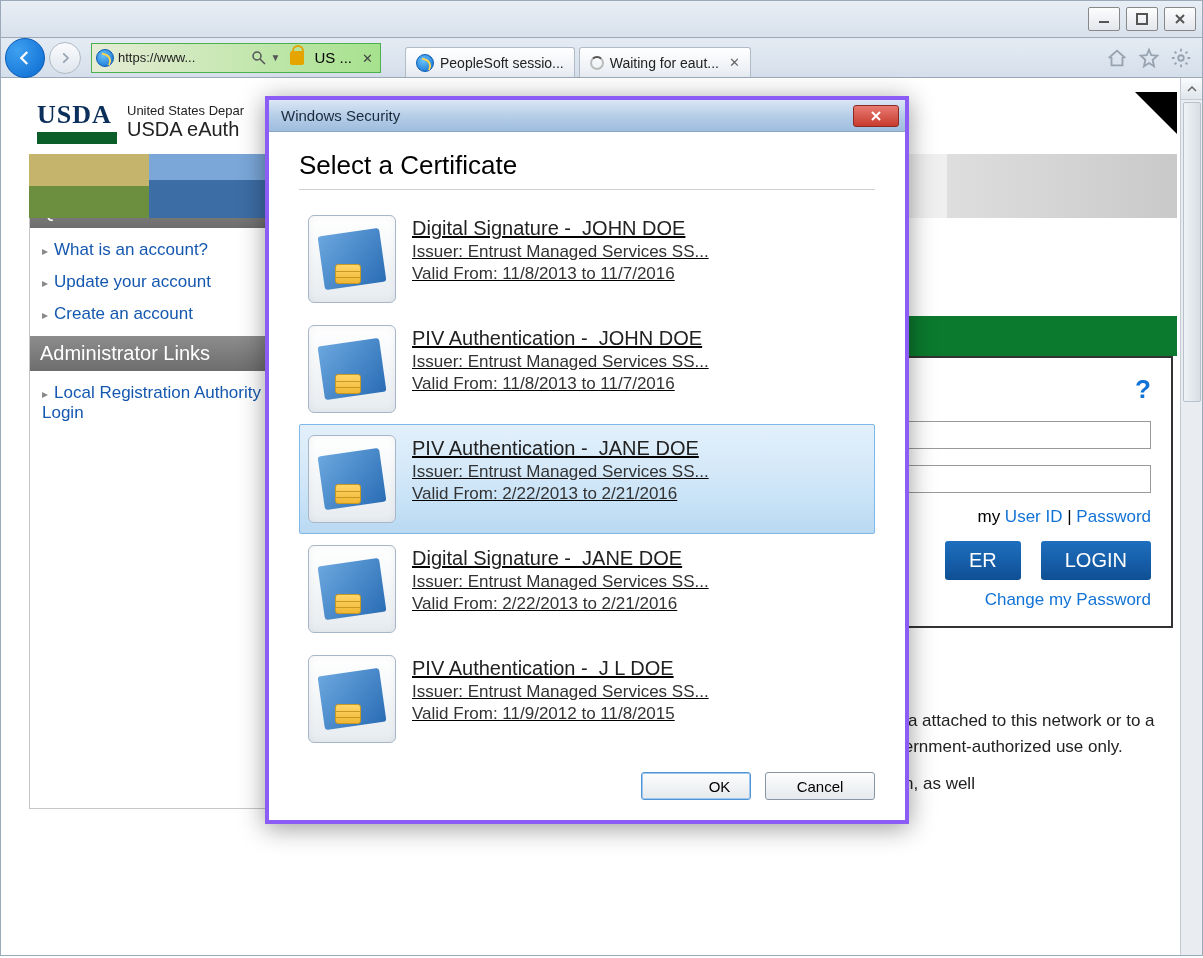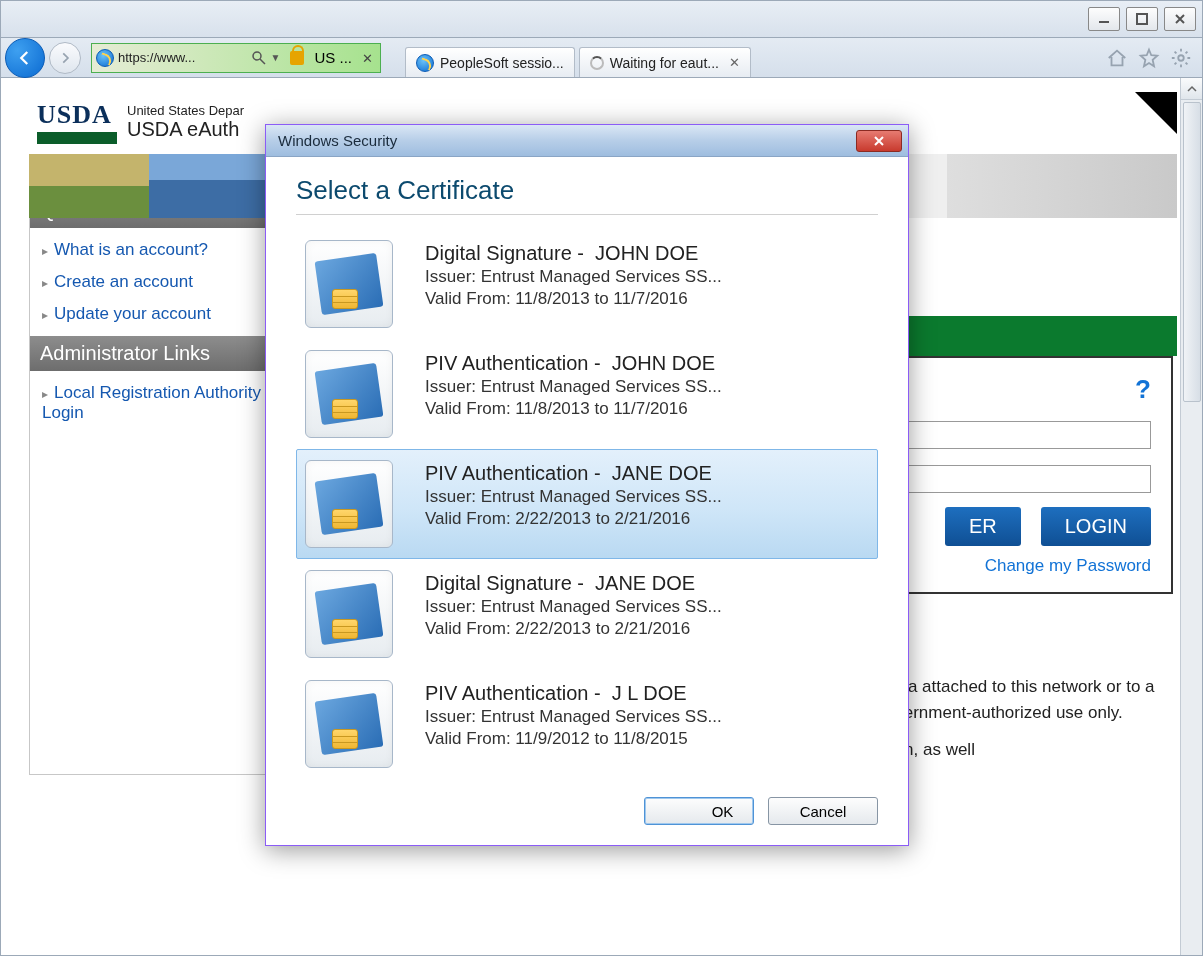--- a/index.html
+++ b/index.html
@@ -83,29 +83,29 @@
   .blue-btn{ background:linear-gradient(to bottom,#1e6fbf,#0f4f94); color:#fff; font-size:20px; padding:8px 24px; border:none; border-radius:3px; font-weight:500;}
   .change-pwd{ text-align:right; margin-top:10px;}
   .change-pwd a{ color:#1273d6; font-size:17px; text-decoration:none;}
 
   .warning-sec{ margin-top:40px; padding:0 10px;}
   .warning-sec h3{ font-size:22px; font-style:italic; font-weight:bold; font-family: Georgia, serif;}
   .warn-list{ padding-left:26px; margin-top:14px;}
   .warn-list li{ font-size:17px; line-height:1.5; margin-bottom:12px; color:#222;}
 
   
-  .dialog{ position:absolute; left:265px; top:124px; width:644px; background:#fff; border:1px solid #8b5cf6; box-shadow:0 4px 24px rgba(0,0,0,0.4); z-index:100; }
+  .dialog{ position:absolute; left:265px; top:96px; width:644px; background:#fff; border:4px solid #8b5cf6; box-shadow:0 4px 24px rgba(0,0,0,0.4); z-index:100; }
   .dlg-title{ height:32px; background:linear-gradient(to bottom,#dae7f5,#b7cee8,#9ebddf); border-bottom:1px solid #8aa5c5; display:flex; align-items:center; padding:0 6px 0 12px; color:#1a2b3c; font-size:15px;}
   .dlg-close{ margin-left:auto; width:46px; height:22px; background:linear-gradient(to bottom,#e77b71,#c83a2e); border:1px solid #8b2a22; border-radius:3px; display:flex;align-items:center;justify-content:center;}
   .dlg-close svg{ width:12px;height:12px; }
   .dlg-body{ padding:18px 30px 20px;}
-  .dlg-heading{ color:#0c4a6e; font-size:26px; font-weight:400;}
+  .dlg-heading{ color:#000000; font-size:26px; font-weight:400;}
   .dlg-hr{ height:1px; background:#d0d0d0; margin-top:8px;}
   .cert-list{ margin-top:14px;}
-  .cert-item{ display:flex; gap:32px; padding:10px 8px; border:1px solid transparent; border-radius:2px;}
+  .cert-item{ display:flex; gap:16px; padding:10px 8px; border:1px solid transparent; border-radius:2px;text-decoration:underline;}
   .cert-item.selected{ background:linear-gradient(to bottom,#e3f0fb 0%, #cfe6f8 55%, #b9d9f2 100%); border:1px solid #7fb7e8;}
   .cert-icon{ width:88px; height:88px; border:1px solid #a7b7c9; border-radius:6px; background:linear-gradient(to bottom,#fff,#e7ecf0); position:relative; flex-shrink:0; box-shadow:inset 0 0 8px rgba(0,0,0,0.05);}
   .cert-icon .card{ position:absolute; left:12px; top:16px; width:62px; height:54px; background:linear-gradient(135deg,#6ba7df,#2a6db5); transform:rotate(-8deg); border-radius:3px;}
   .cert-icon .chip{ position:absolute; left:26px; top:48px; width:26px; height:20px; background:linear-gradient(to bottom,#ffd66b,#f0b733); border-radius:3px; border:1px solid #c99820;}
   .cert-icon .chip::before,.cert-icon .chip::after{content:"";position:absolute;background:#c99820;}
   .cert-icon .chip::before{left:0;right:0;top:6px;height:1px;}
   .cert-icon .chip::after{left:0;right:0;top:12px;height:1px;}
   .cert-info{ padding-top:2px;}
   .cert-title{ font-size:20px; color:#222;}
   .cert-row{ font-size:17px; color:#333; margin-top:2px;}
@@ -216,38 +216,41 @@
         <span style="color:#fff;">|</span>
         <a href="#">Find an LRA</a>
       </div>
 
       <div class="two-col">
         <div class="sidebar">
           <div class="sb-grip"></div>
           <div class="sb-head">Quick Links</div>
           <ul class="sb-list">
             <li><a>What is an account?</a></li>
+            <li><a>Update your account</a></li>
             <li><a>Create an account</a></li>
-            <li><a>Update your account</a></li>
           </ul>
           <div class="sb-head">Administrator Links</div>
           <ul class="sb-list">
             <li><a>Local Registration Authority Login</a></li>
           </ul>
         </div>
 
         <div class="main-col">
           <div class="green-bar"></div>
           <div class="login-box">
             <h2>
               <span>assword</span>
               <span class="qmark">?</span>
             </h2>
             <input class="login-field" style="">
             <input class="login-field" type="password" style="">
+            <div class="forgot">
+              <span>my </span><a href="#">User ID</a><span> | </span><a href="#">Password</a>
+            </div>
             <div class="btn-row">
               <button class="blue-btn">ER</button>
               <button class="blue-btn">LOGIN</button>
             </div>
             <div class="change-pwd"><a href="#">Change my Password</a></div>
           </div>
 
           <div class="warning-sec">
             <h3>:</h3>
             <ul class="warn-list">

